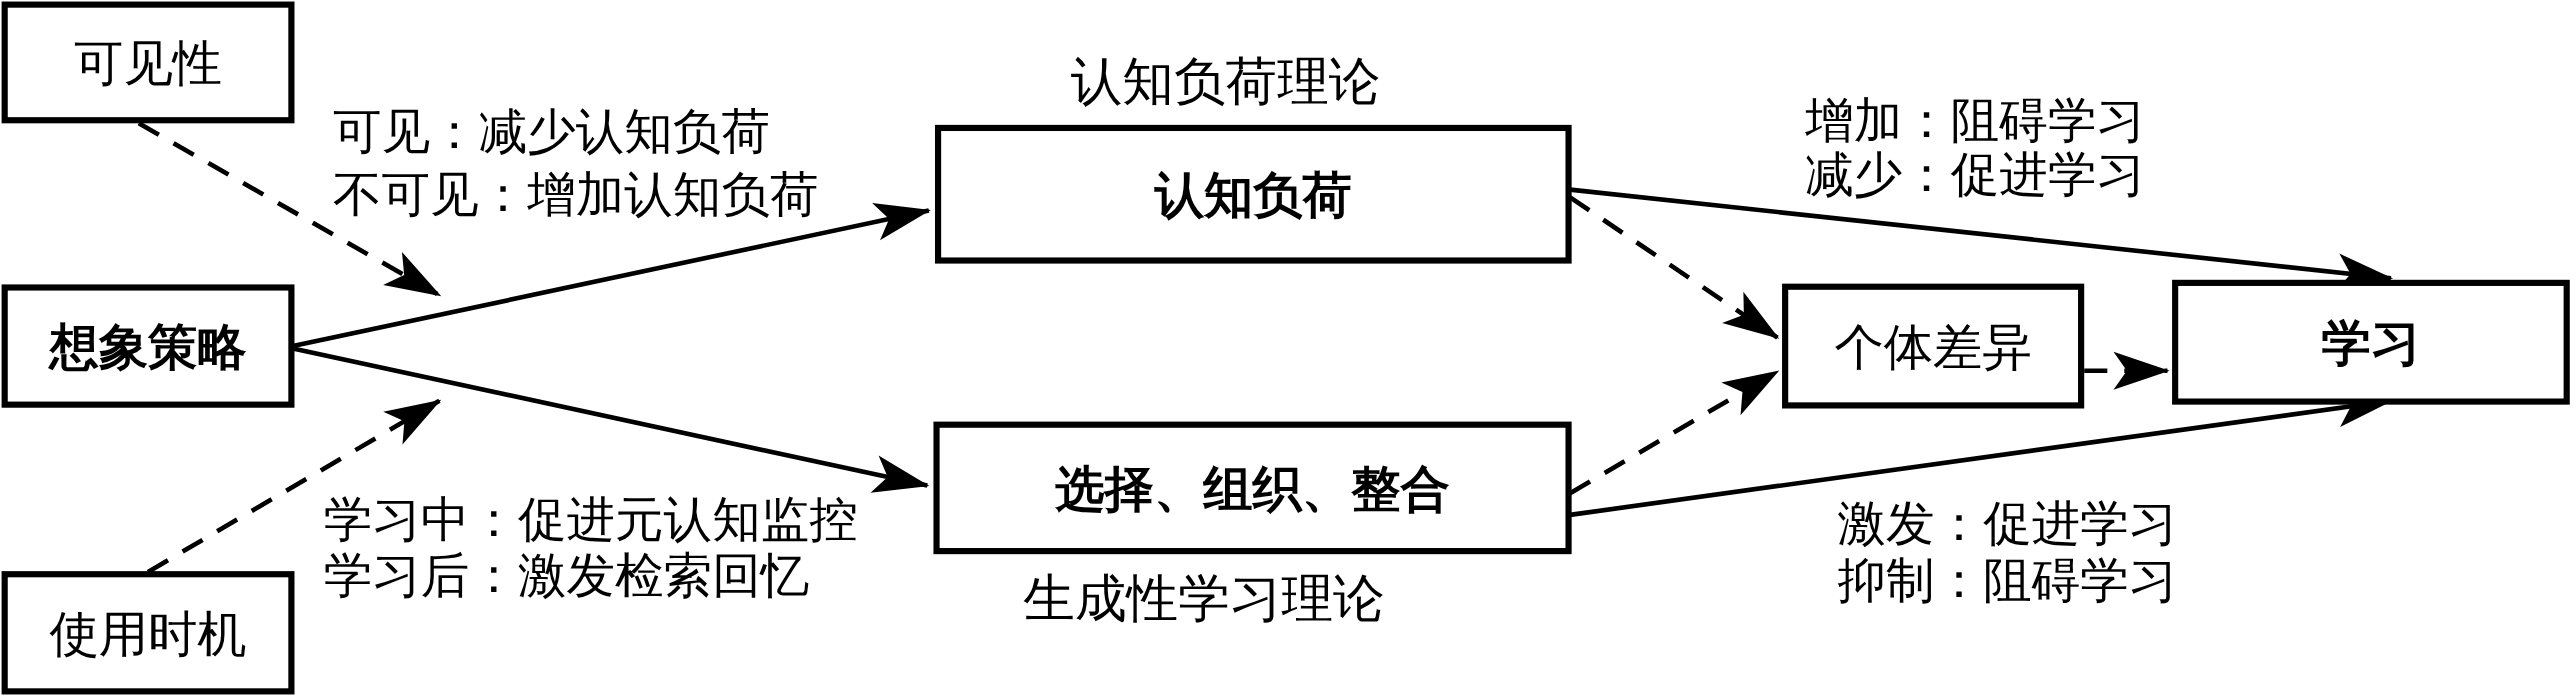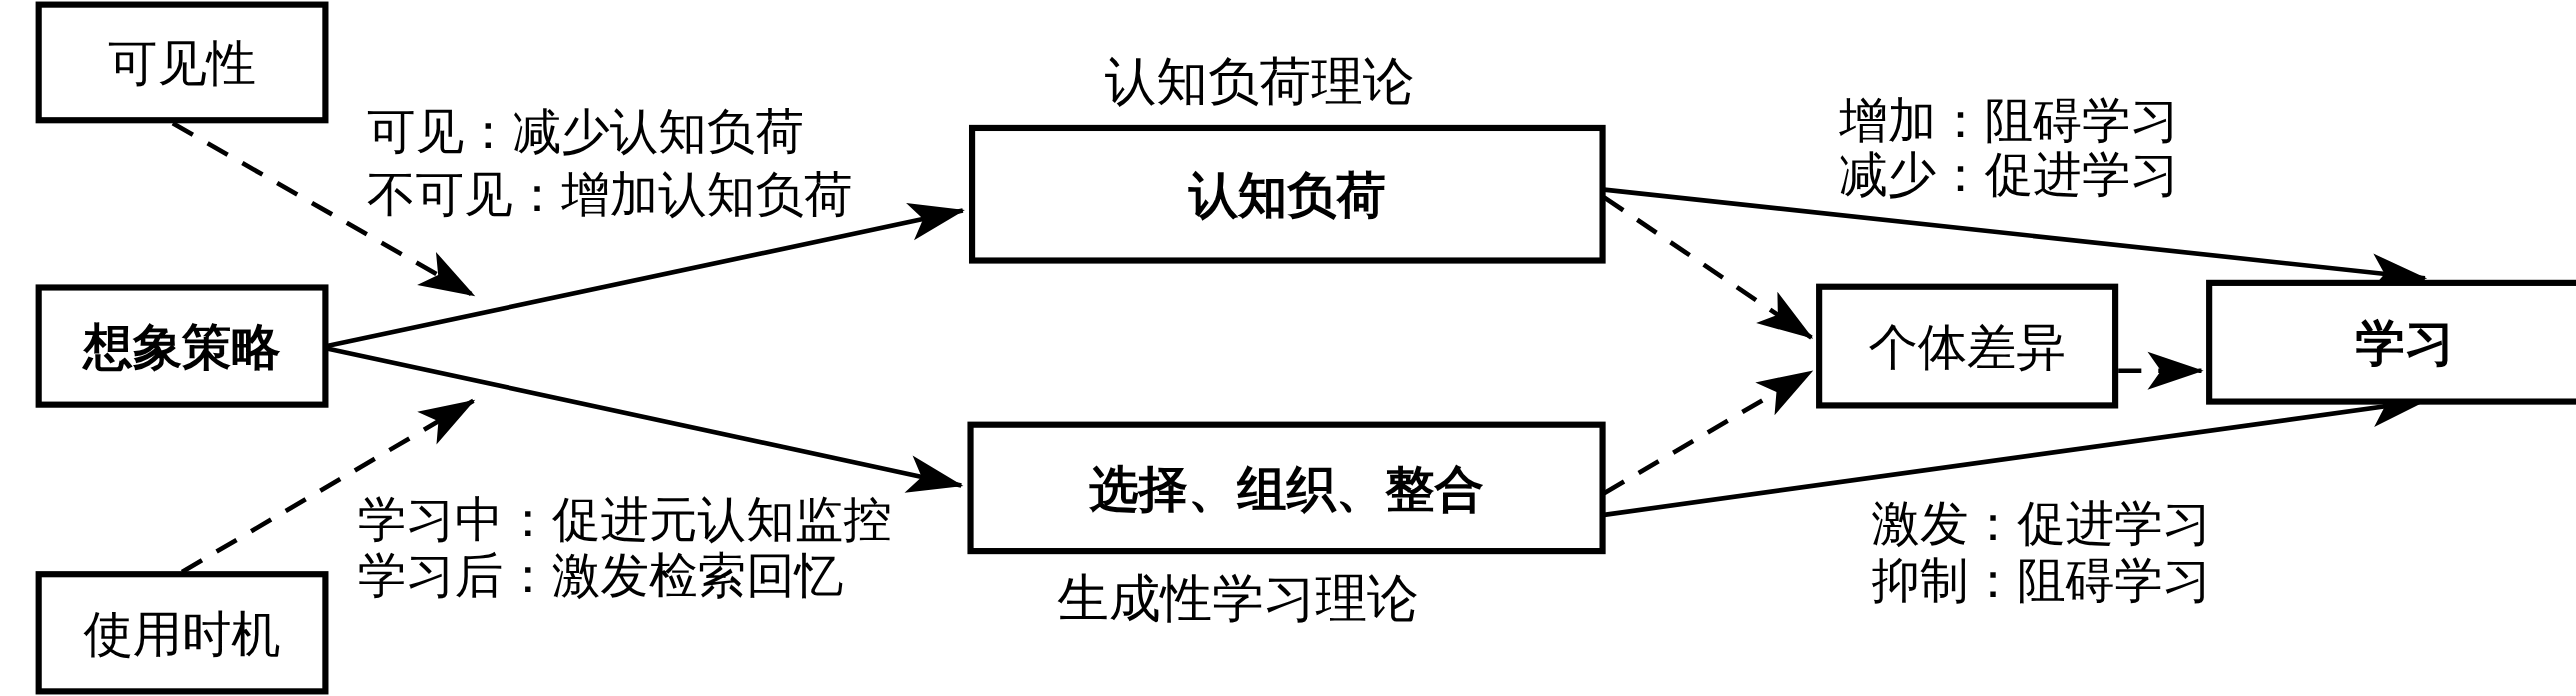--- a/index.html
+++ b/index.html
@@ -10,21 +10,20 @@
   body {
     width: 2576px;
     height: 696px;
     overflow: hidden;
     font-family: "Liberation Serif", "DejaVu Serif", serif;
   }
   #diagram-root {
     width: 2052px;
     height: 696px;
     display: block;
-    margin-left: 34px;
   }
   svg {
     display: block;
   }
   .box-rect {
     fill: #ffffff;
     stroke: #000000;
     stroke-width: 8;
   }
   .box-label {

